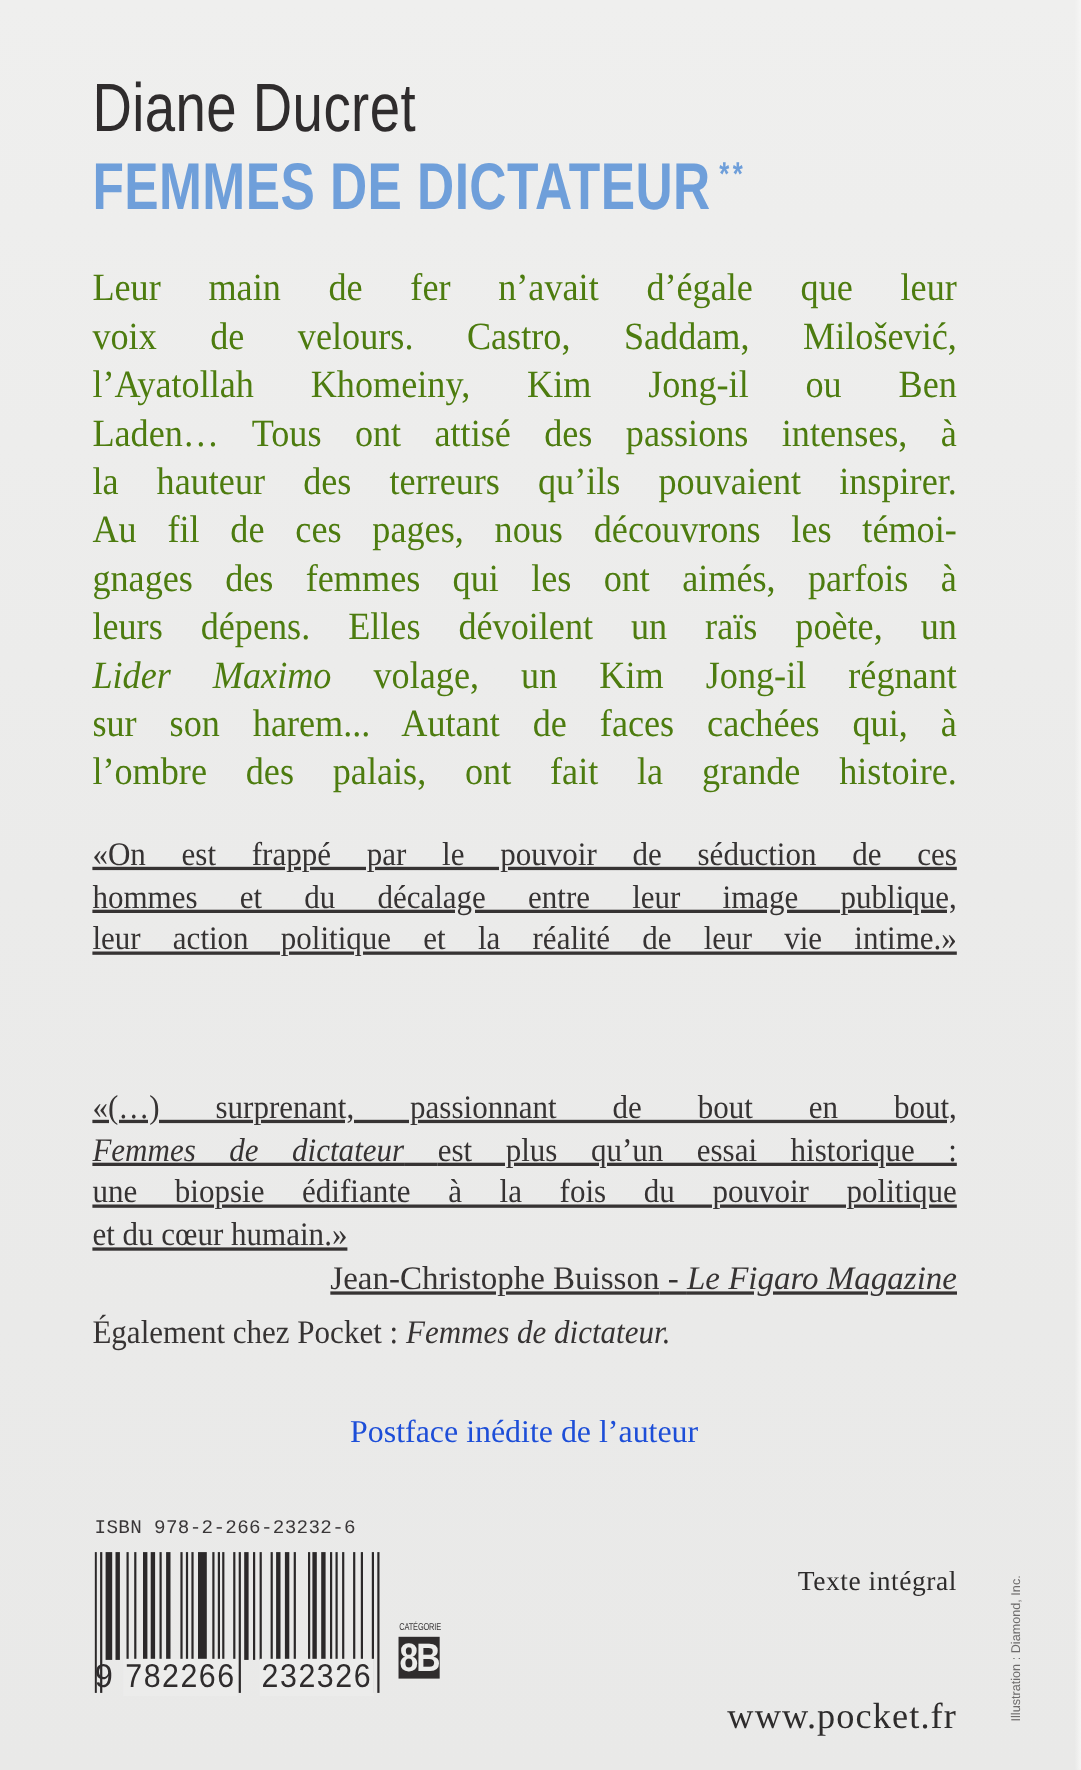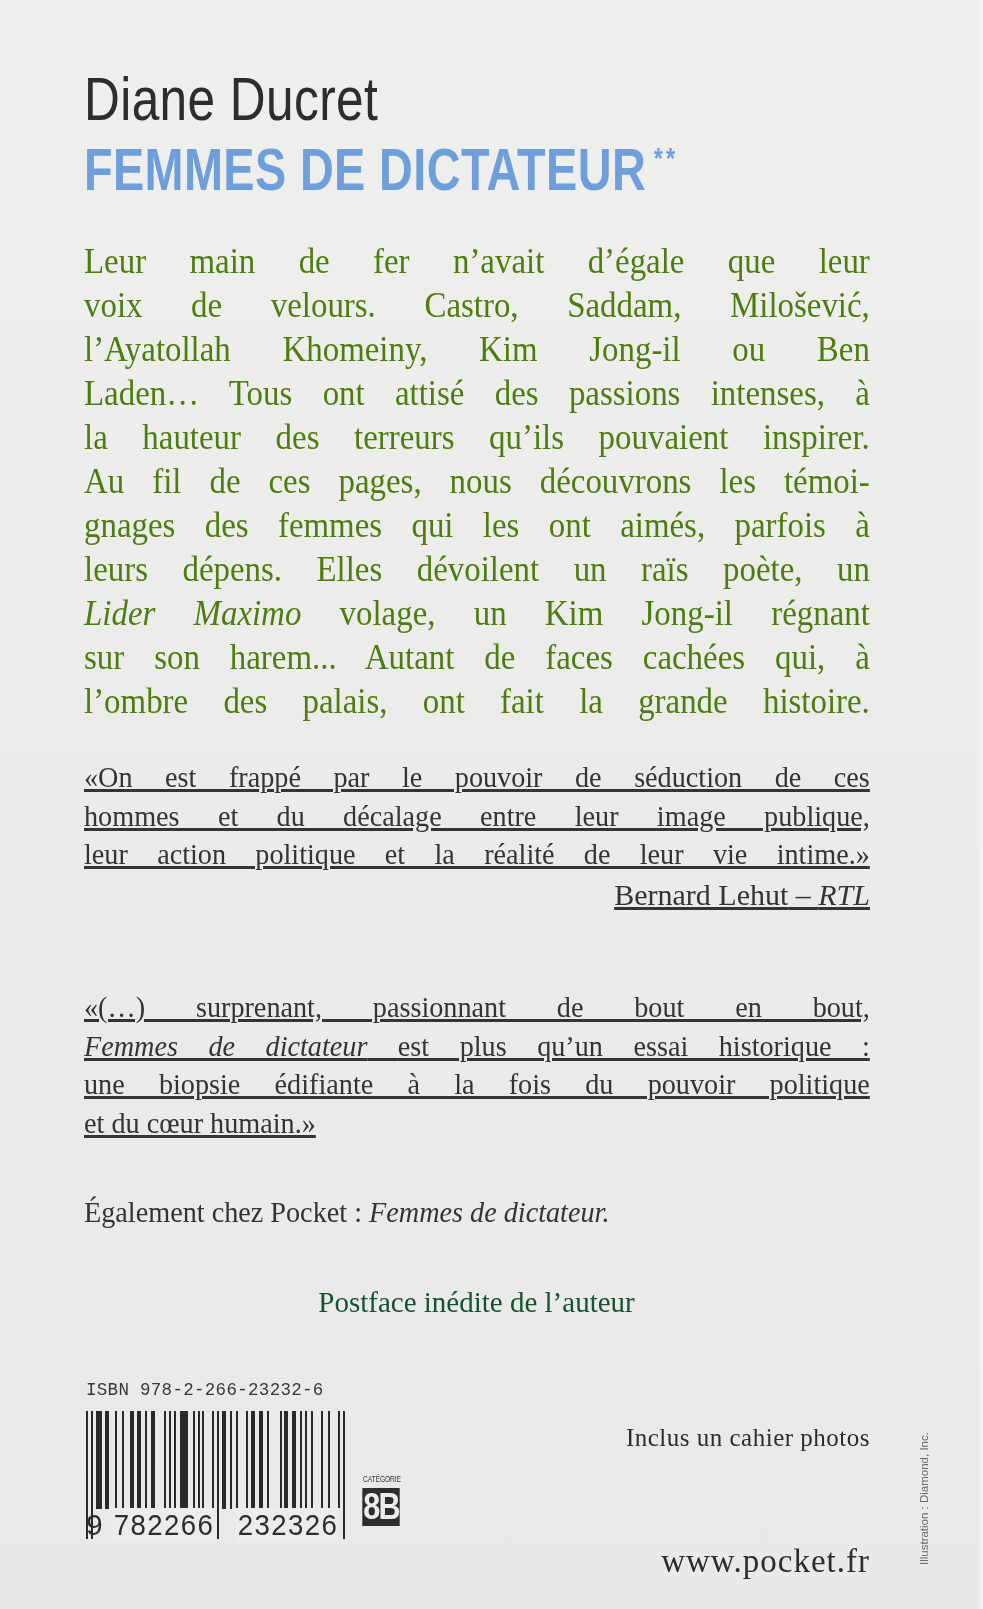--- a/index.html
+++ b/index.html
@@ -126,21 +126,21 @@
       transform-origin: left top;
     }
     .postface {
       position: absolute;
       left: 0;
       width: 983px;
       top: 1283px;
       text-align: center;
       font-size: 29px;
       line-height: 38px;
-      color: #14532d;
+      color: #1d4ed8;
       white-space: nowrap;
     }
     .postface span {
       display: inline-block;
       transform: translateX(-15px);
     }
     .isbn {
       position: absolute;
       left: 86px;
       top: 1380px;
@@ -284,28 +284,28 @@
   <span class="line">leurs dépens. Elles dévoilent un raïs poète, un</span>
   <span class="line"><em>Lider Maximo</em> <span>volage, un Kim Jong-il régnant</span></span>
   <span class="line">sur son harem... Autant de faces cachées qui, à</span>
   <span class="line last">l’ombre des palais, ont fait la grande histoire.</span>
 </div>
 
 <div class="quote quote1">
   <span class="line">«On est frappé par le pouvoir de séduction de ces</span>
   <span class="line">hommes et du décalage entre leur image publique,</span>
   <span class="line">leur action politique et la réalité de leur vie intime.»</span>
-  <span class="attrib"><span>Bernard Lehut</span><span> – </span><em>RTL</em></span>
 </div>
 
 <div class="quote quote2">
   <span class="line">«(…) surprenant, passionnant de bout en bout,</span>
   <span class="line"><em>Femmes de dictateur</em> <span>est plus qu’un essai historique :</span></span>
   <span class="line">une biopsie édifiante à la fois du pouvoir politique</span>
   <span class="line left">et du cœur humain.»</span>
+  <span class="attrib"><span>Jean-Christophe Buisson</span><span> - </span><em>Le Figaro Magazine</em></span>
 </div>
 
 <div class="also"><span>Également chez Pocket : </span><em>Femmes de dictateur.</em></div>
 
 <div class="postface"><span>Postface inédite de l’auteur</span></div>
 
 <div class="isbn">ISBN 978-2-266-23232-6</div>
 
 <svg class="barcode" viewBox="0 0 262 128" preserveAspectRatio="none">
   <g fill="#2b2829">
@@ -353,18 +353,18 @@
   <span class="g1">782266</span>
   <span class="g2">232326</span>
 </div>
 
 <div class="category">
   <span class="cat-label">CATÉGORIE</span>
   <span class="cat-code">8B</span>
 </div>
 
 <div class="right-info">
-  <div>Inclus un cahier photos</div>
+  <div>Texte intégral</div>
 </div>
 
 <div class="website">www.pocket.fr</div>
 
 <div class="credit">Illustration : Diamond, Inc.</div>
 
 </body></html>

